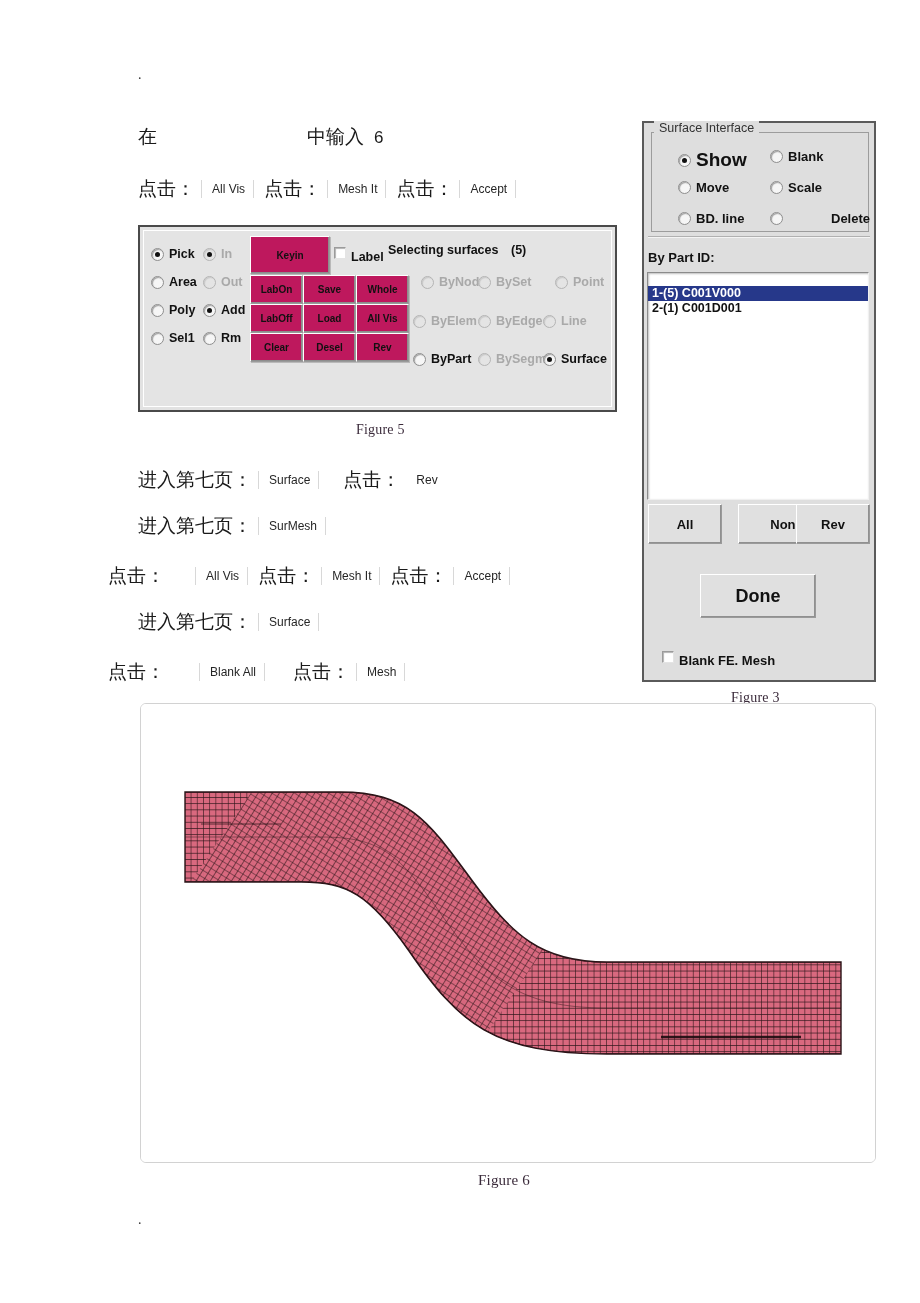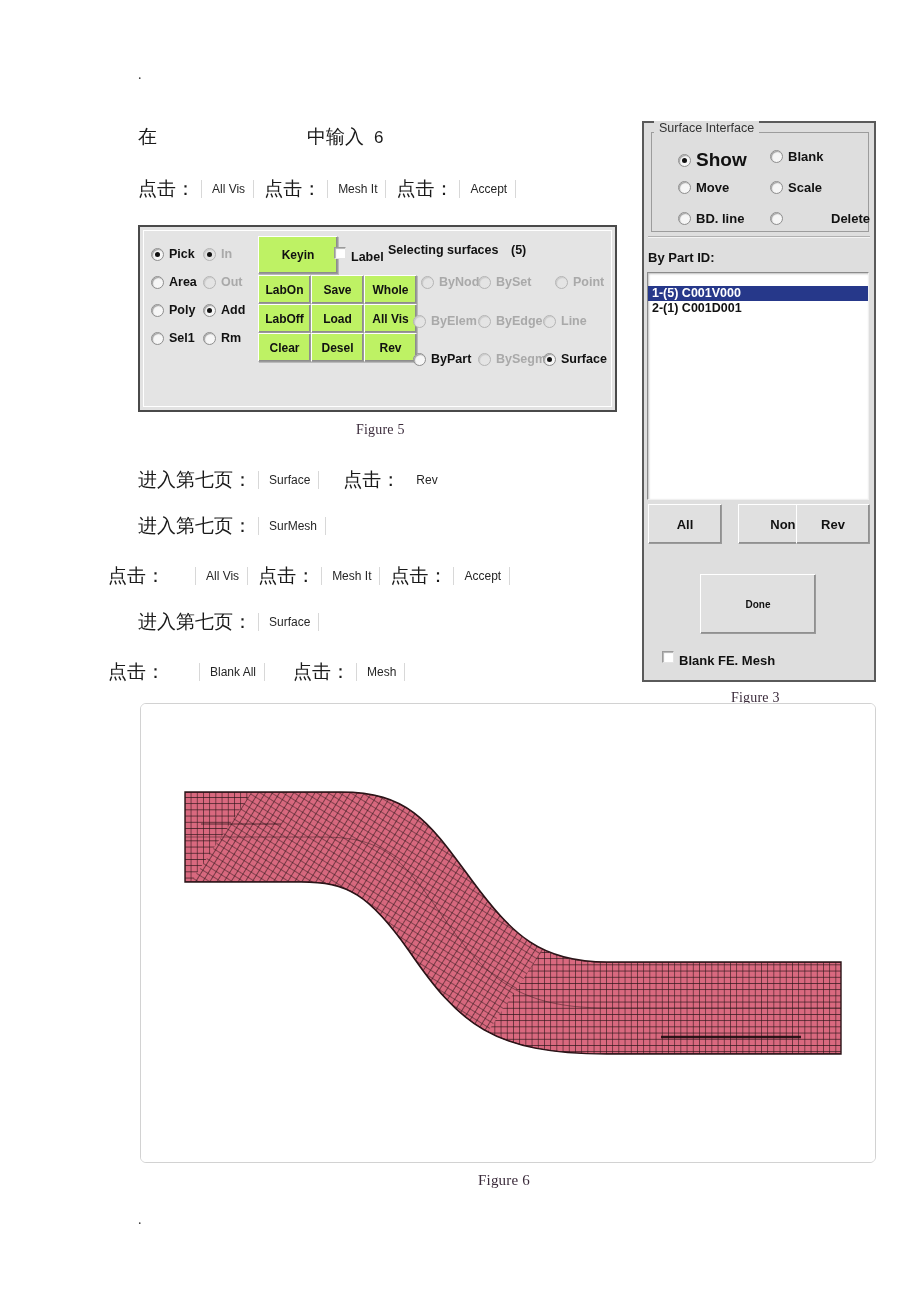--- a/index.html
+++ b/index.html
@@ -102,35 +102,34 @@
     font-family: "Liberation Sans", sans-serif;
     font-size: 12.5px;
     font-weight: bold;
     color: #111111;
   }
   .radio.dim .rb { background:#e4e4e4; border-color:#b4b4b4; box-shadow:inset 1px 1px 1px rgba(0,0,0,.12); }
   .radio.dim .rlab { color: #a9a9a9; }
 
   .pbtn {
     position: absolute;
-    background: #bef264;
+    background: #be185d;
     border: 1px solid #9a9a9a;
     border-top-color: #ffffff;
     border-left-color: #ffffff;
     box-shadow: inset -1px -1px 0 #8d8d8d, 1px 1px 0 #b9b9b9;
     display: flex;
     align-items: center;
     justify-content: center;
     font-family: "Liberation Sans", sans-serif;
-    font-size: 12px;
+    font-size: 10px;
     font-weight: bold;
     color: #111;
     box-sizing: border-box;
     white-space: nowrap;
-    margin-left: 8px;
   }
 
   .chk {
     position: absolute;
     display: flex;
     align-items: center;
   }
   .chk .cbx {
     width: 12px; height: 12px;
     background: #ffffff;
@@ -458,21 +457,21 @@
   <div class="f3btn" style="left:4px; top:381px; width:74px; height:40px;">
     <span>All</span>
     </div>
   <div class="f3btn" style="left:94px; top:381px; width:97px; height:40px;">
     <span>None</span>
     </div>
   <div class="f3btn" style="left:152px; top:381px; width:74px; height:40px;">
     <span>Rev</span>
     </div>
 
-  <div class="f3btn" style="left:56px; top:451px; width:116px; height:60px; font-size:10px;">
+  <div class="f3btn" style="left:56px; top:451px; width:116px; height:44px; font-size:18px;">
     <span>Done</span>
     </div>
 
   <div class="chk" style="left:18px; top:522px;">
     <span class="cbx"></span>
     <span class="clab" style="font-size:13px;">Blank FE. Mesh</span>
   </div>
 </div>
 
 <div class="abs" id="f3-group-title">Surface Interface</div>

